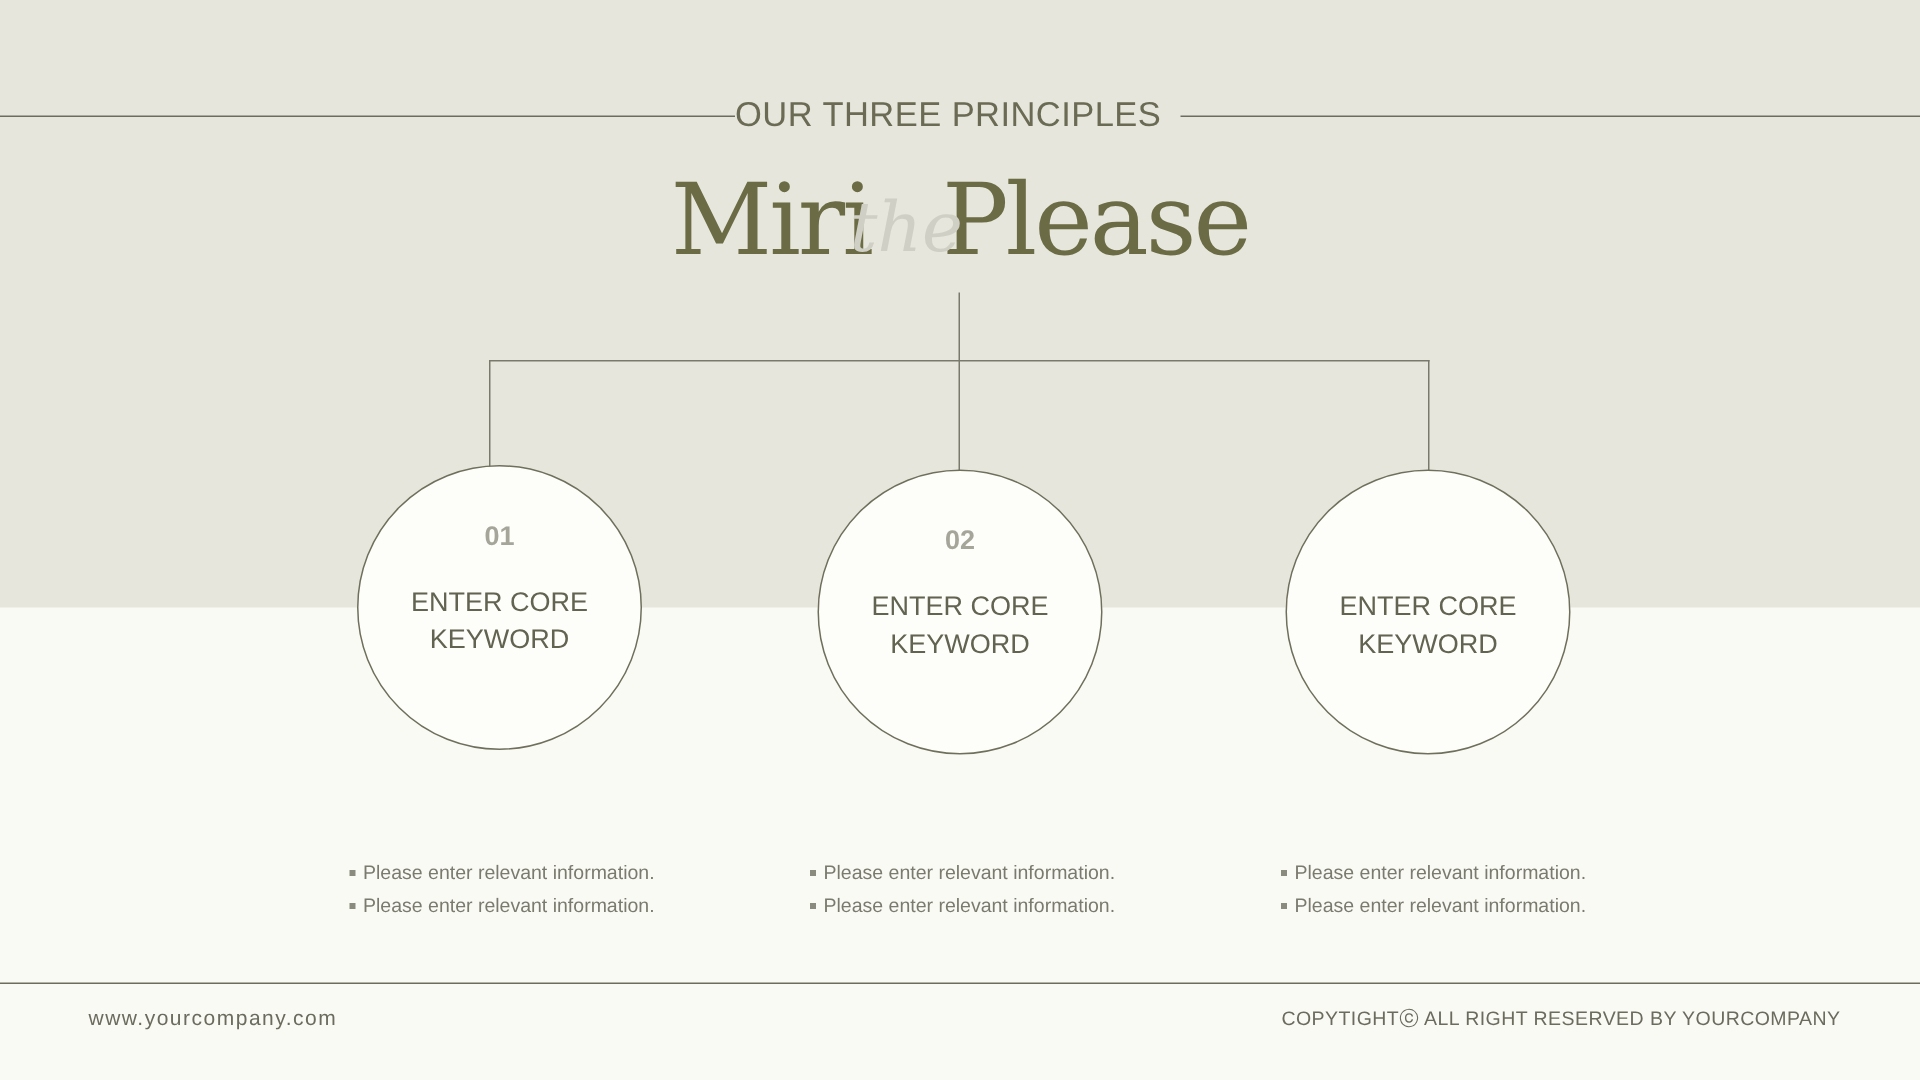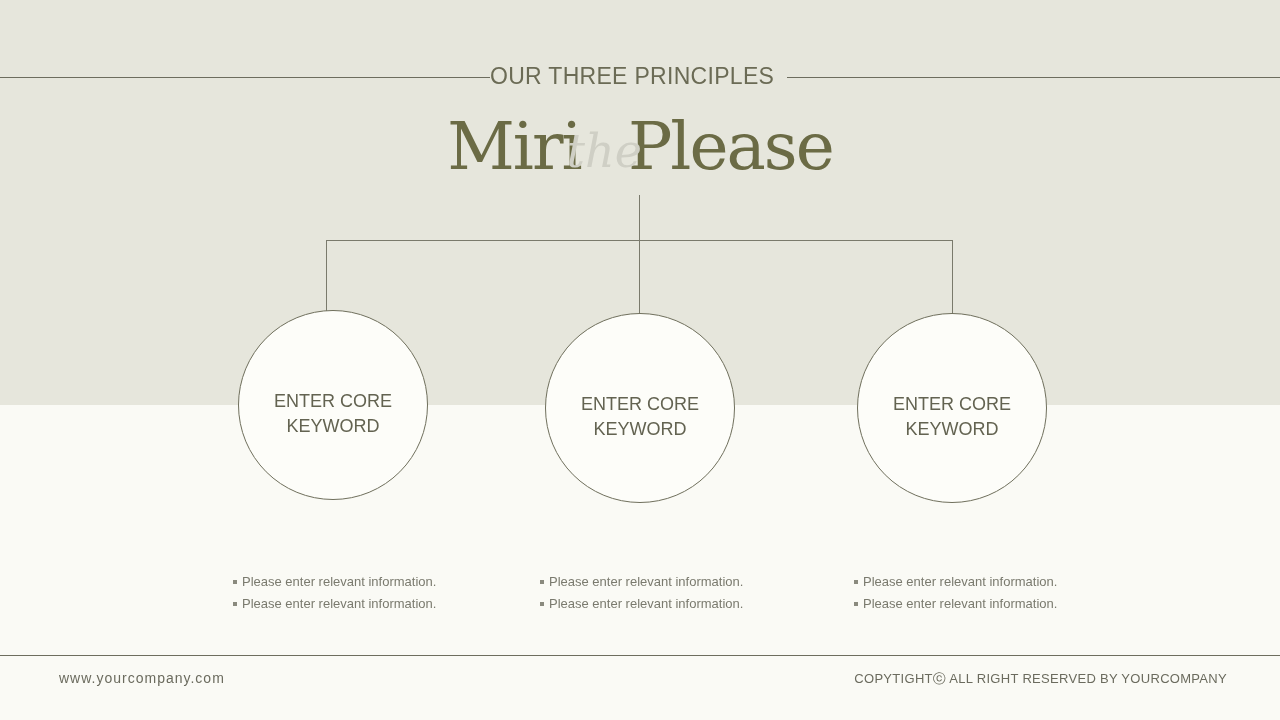--- a/index.html
+++ b/index.html
@@ -30,26 +30,28 @@
 <div class="subtitle">OUR THREE PRINCIPLES</div>
 
 <div class="logo"><span>Miri</span><span class="the">the</span><span>Please</span></div>
 
 <div class="vline" style="left:639px; top:195px; height:120px;"></div>
 <div class="hline" style="left:326px; top:240px; width:627px; background:#7a7a6c;"></div>
 <div class="vline" style="left:326px; top:240px; height:72px;"></div>
 <div class="vline" style="left:952px; top:240px; height:75px;"></div>
 
 <div class="circle" style="left:238px; top:310px;">
+  <div class="num">01</div>
   <div class="kw">
     <div>ENTER CORE</div>
     <div>KEYWORD</div>
   </div>
 </div>
 <div class="circle" style="left:545px; top:313px;">
+  <div class="num">02</div>
   <div class="kw">
     <div>ENTER CORE</div>
     <div>KEYWORD</div>
   </div>
 </div>
 <div class="circle" style="left:857px; top:313px;">
   <div class="kw">
     <div>ENTER CORE</div>
     <div>KEYWORD</div>
   </div>

